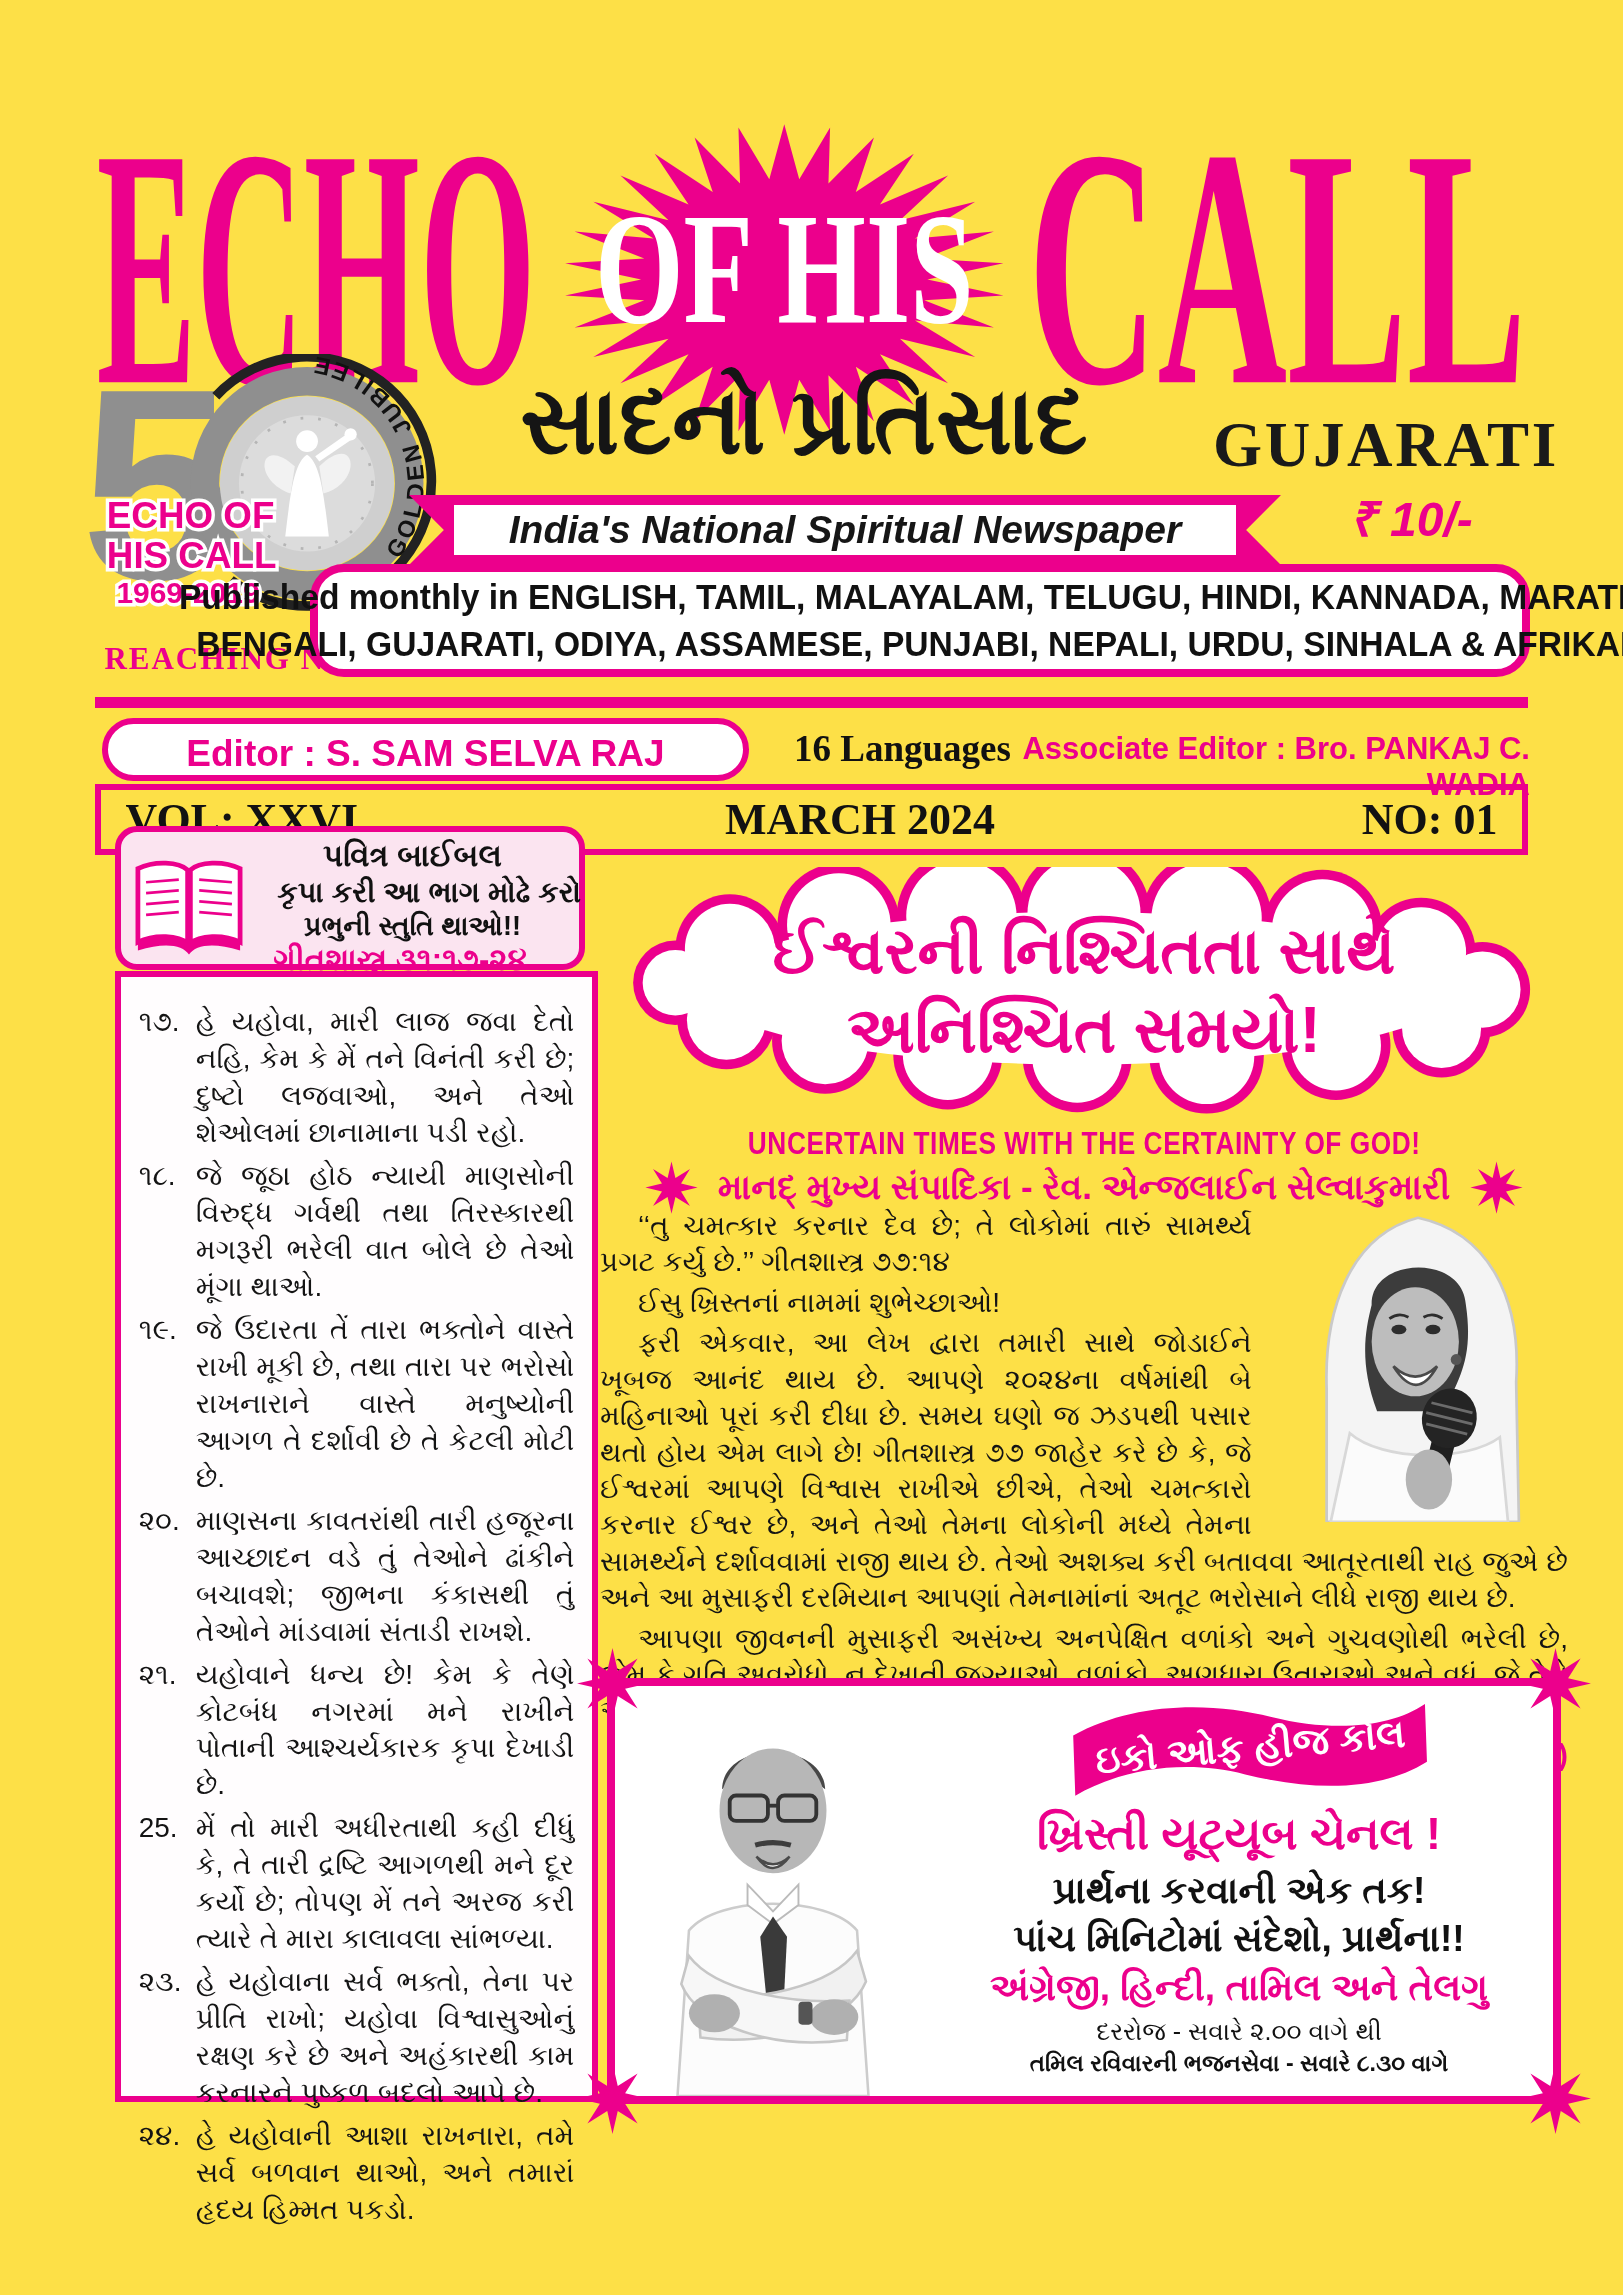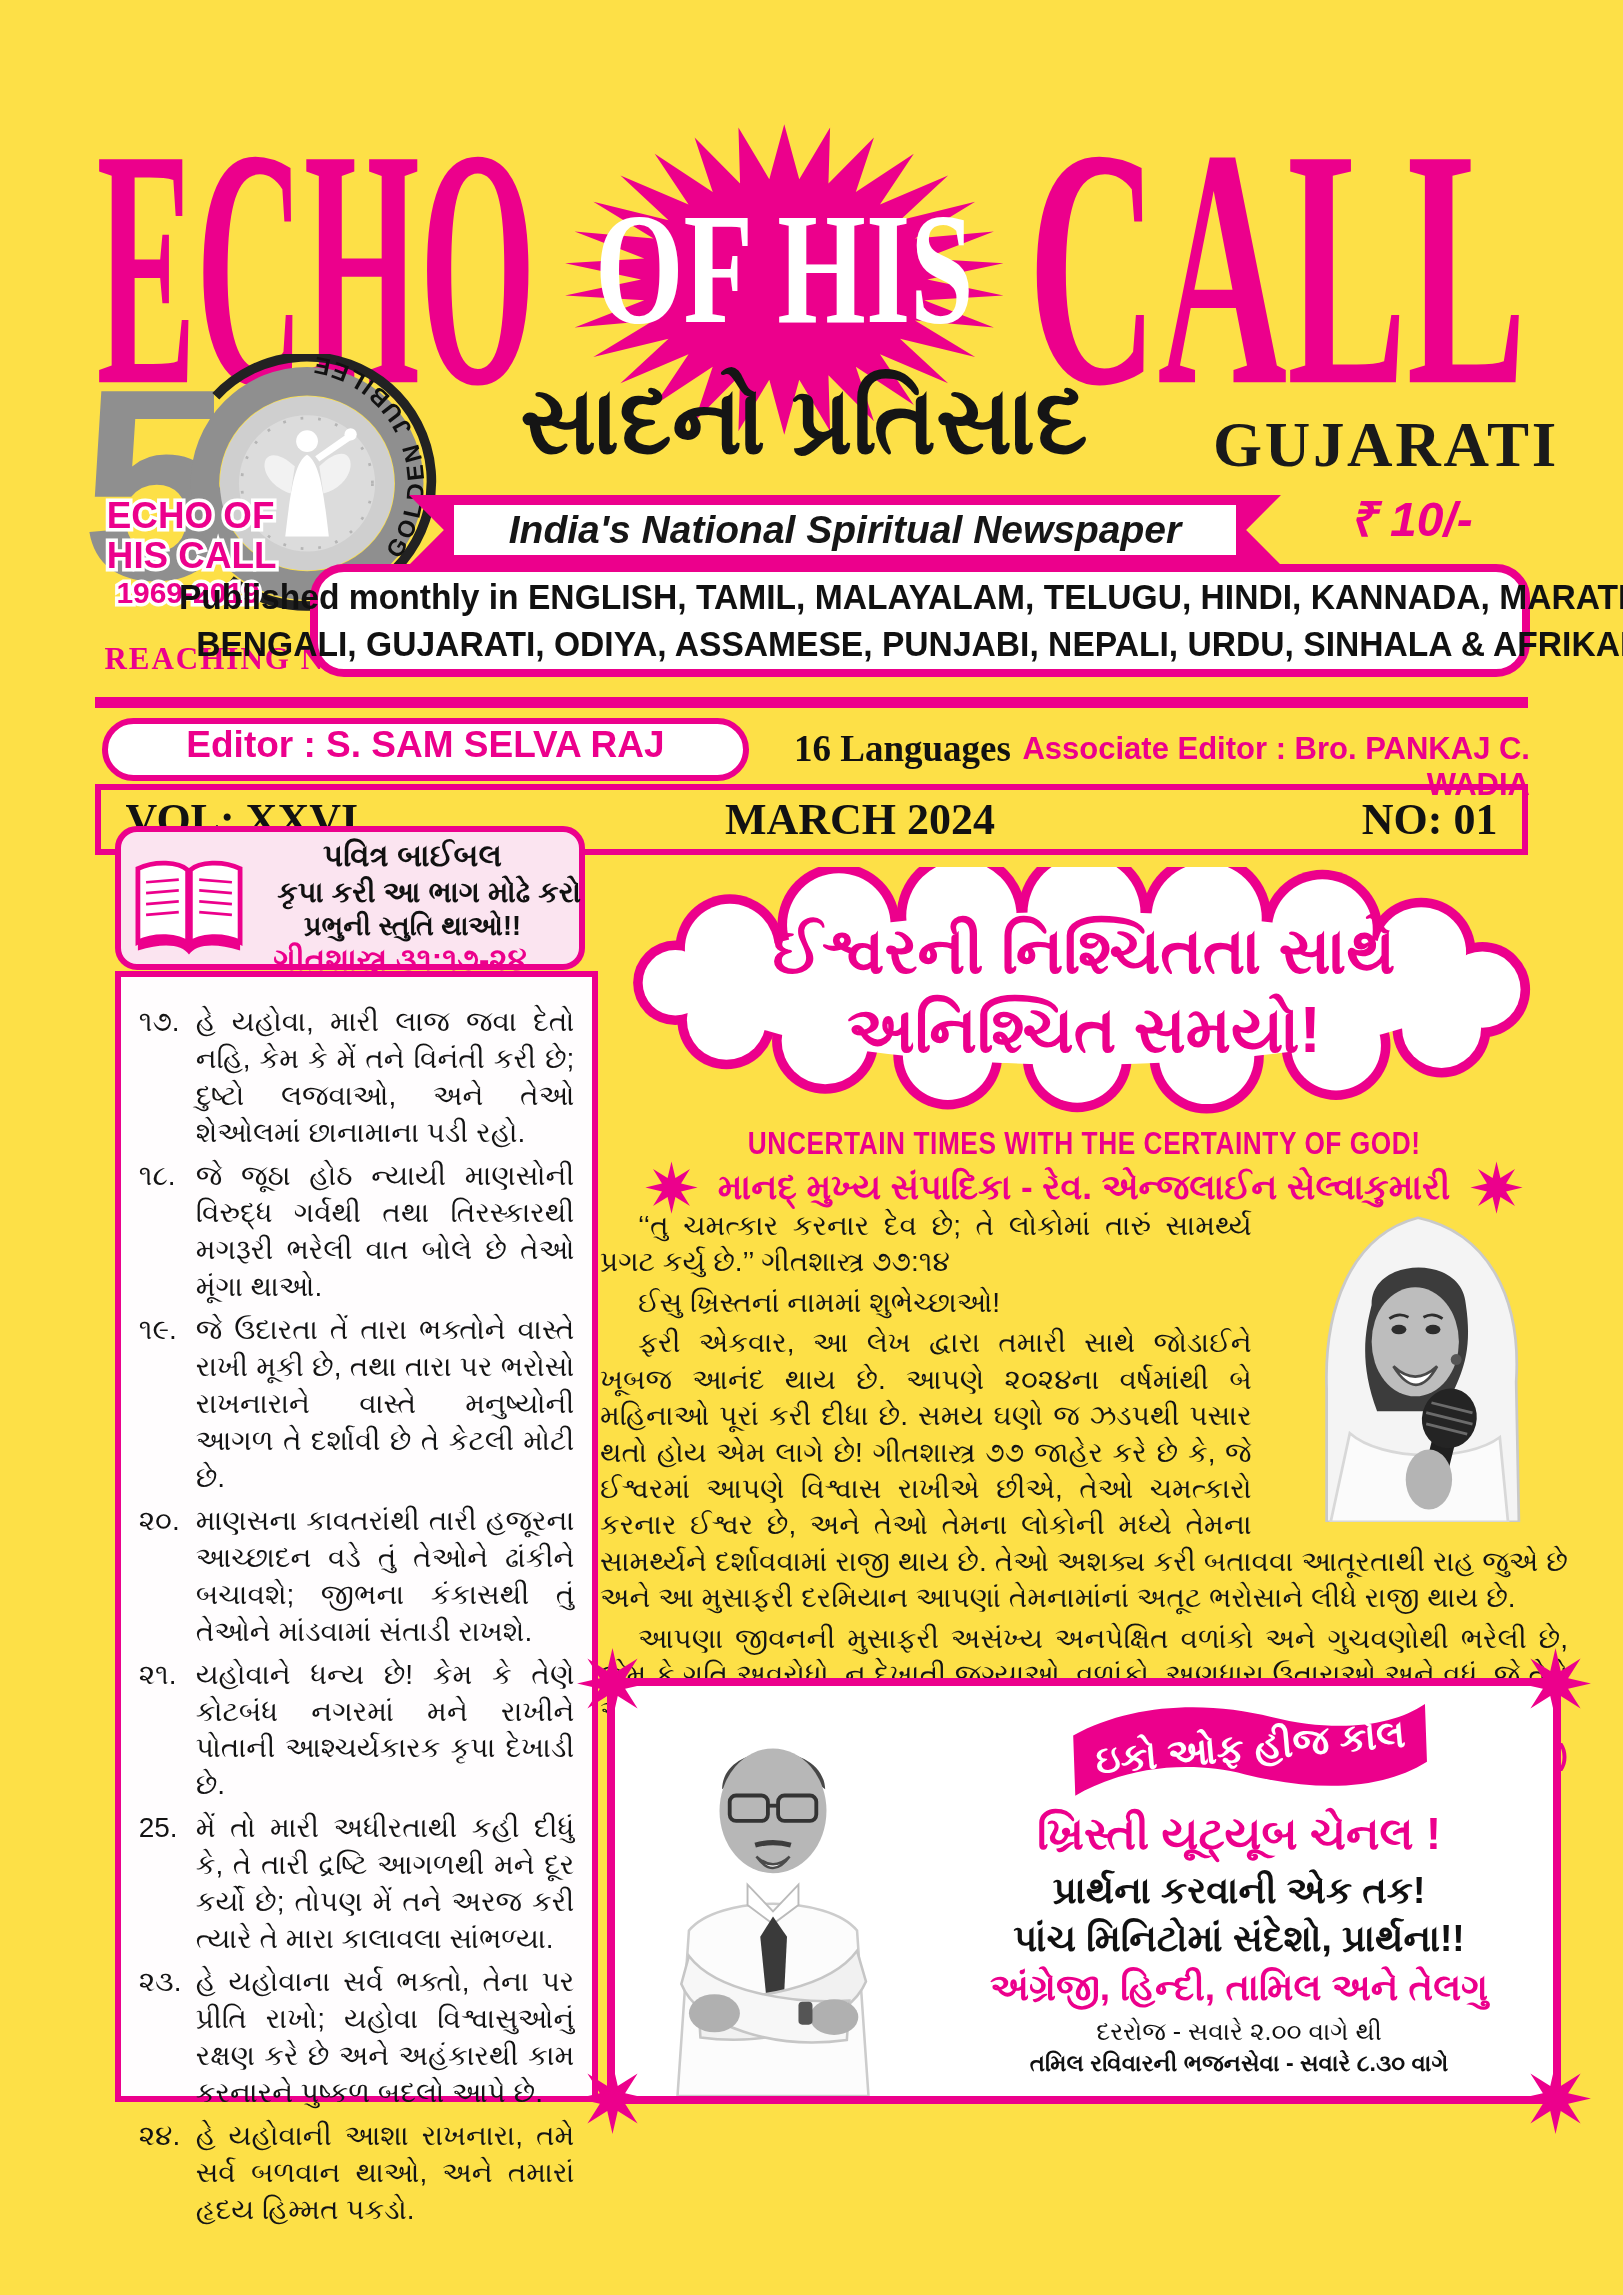--- a/index.html
+++ b/index.html
@@ -31,21 +31,21 @@
   
   #published{left:310px;top:564px;width:1220px;height:113px;border:8.2px solid #ec008c;
              border-radius:34px;box-sizing:border-box;display:flex;flex-direction:column;
              align-items:center;justify-content:center;background:#fff;}
   #published div{font-weight:bold;font-size:35px;line-height:1.32;color:#111;
                  transform:scaleX(0.96);white-space:nowrap;}
 
   
   #pinkbar{left:95px;top:697px;width:1433px;height:11px;background:#ec008c;}
   #editor-box{left:102px;top:718px;width:647px;height:63px;border:6.1px solid #ec008c;
-              border-radius:33px;box-sizing:border-box;display:flex;align-items:flex-start;
+              border-radius:33px;box-sizing:border-box;display:flex;align-items:flex-end;
               justify-content:center;background:#fff;}
   #editor-box span{color:#ec008c;font-weight:bold;font-size:37px;}
   #languages{left:794px;top:727px;width:225px;font-family:"Liberation Serif",serif;
              font-weight:bold;font-size:37px;color:#111;}
   #associate{left:1022px;top:731px;width:508px;text-align:right;color:#ec008c;
              font-weight:bold;font-size:31px;}
   #issue-row{left:95px;top:784px;width:1433px;height:71px;border:6.1px solid #ec008c;
              box-sizing:border-box;display:flex;align-items:center;justify-content:space-between;
              padding:0 24.5px;font-family:"Liberation Serif",serif;font-weight:bold;font-size:44px;}
 

